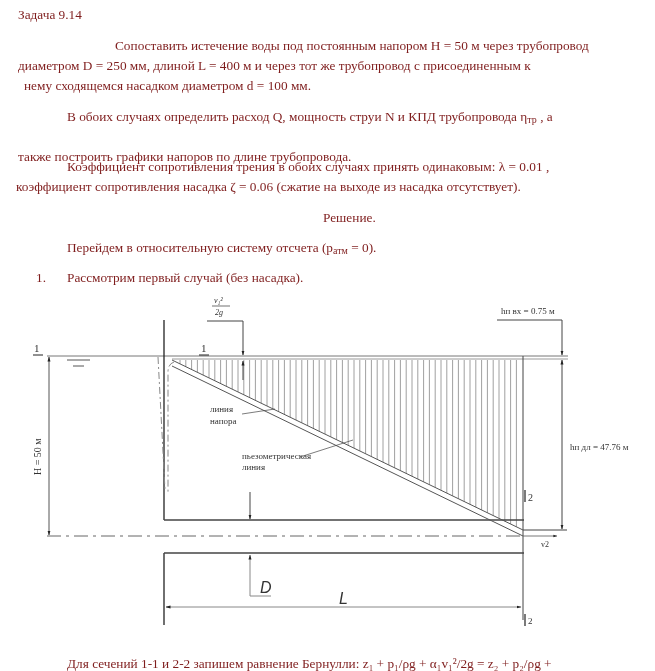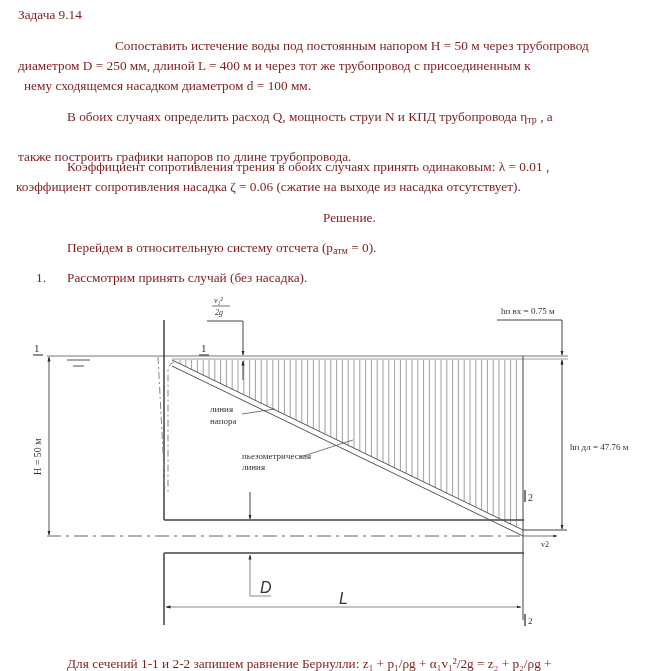--- a/index.html
+++ b/index.html
@@ -25,21 +25,21 @@
 <div class="txt" style="left:67px;top:157px;">Коэффициент сопротивления трения в обоих случаях принять одинаковым: λ = 0.01 ,</div>
 <div class="txt" style="left:16px;top:177px;">коэффициент сопротивления насадка ζ = 0.06 (сжатие на выходе из насадка отсутствует).</div>
 
 <div class="txt" style="left:323px;top:208px;">Решение.</div>
 
 <div class="txt" style="left:67px;top:238px;">
   <span>Перейдем в относительную систему отсчета (p</span><sub>атм</sub><span> = 0).</span>
 </div>
 
 <div class="txt" style="left:36px;top:268px;">1.</div>
-<div class="txt" style="left:67px;top:268px;">Рассмотрим принять случай (без насадка).</div>
+<div class="txt" style="left:67px;top:268px;">Рассмотрим первый случай (без насадка).</div>
 
 <div class="txt" style="left:67px;top:654px;">Для сечений 1-1 и 2-2 запишем равнение Бернулли: z₁ + p₁/ρg + α₁v₁²/2g = z₂ + p₂/ρg +</div>
 
 <svg width="655" height="671" viewBox="0 0 655 671" style="position:absolute;left:0;top:0;pointer-events:none;">
   <defs>
     <marker id="arr" viewBox="0 0 10 10" refX="9" refY="5" markerWidth="5" markerHeight="7" orient="auto-start-reverse">
       <path d="M0,2 L10,5 L0,8 z" fill="#222"></path>
     </marker>
   </defs>
 

